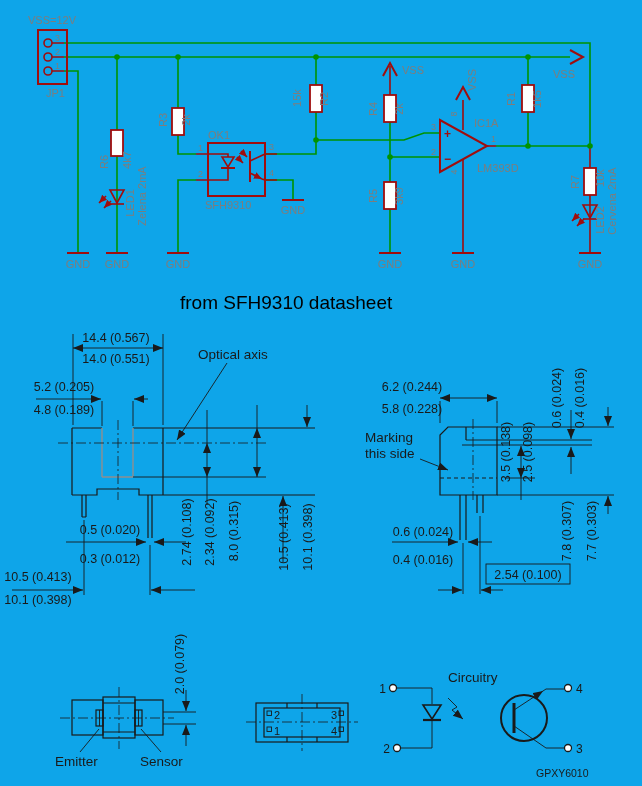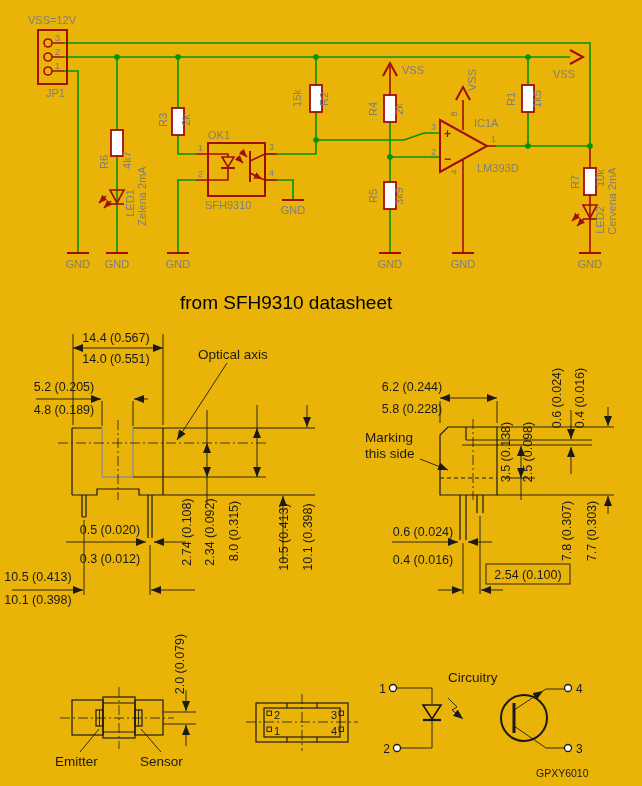--- a/index.html
+++ b/index.html
@@ -1,16 +1,16 @@
 <!DOCTYPE html>
 <html><head>
 <meta charset="utf-8">
 <style>
   html,body{margin:0;padding:0;background:#fff;}
-  #stage{width:642px;height:786px;position:relative;background:#eab308;}
+  #stage{width:642px;height:786px;position:relative;background:#0ea5e9;}
   text{font-family:"Liberation Sans","DejaVu Sans",sans-serif;}
   .g  {font-size:11px; fill:#7d7d7d;}
   .g9 {font-size:9px;  fill:#7d7d7d;}
   .rd {font-size:12px; fill:#a00d0d; font-weight:bold;}
   .ttl{font-size:19px; fill:#000;}
   .dim{font-size:12.5px; fill:#1a1a1a;}
   .lbl{font-size:13.5px; fill:#1a1a1a;}
   .sm {font-size:11px; fill:#1a1a1a;}
   .pn {font-size:12px; fill:#1a1a1a;}
   .cd {font-size:10.5px; fill:#1a1a1a;}

